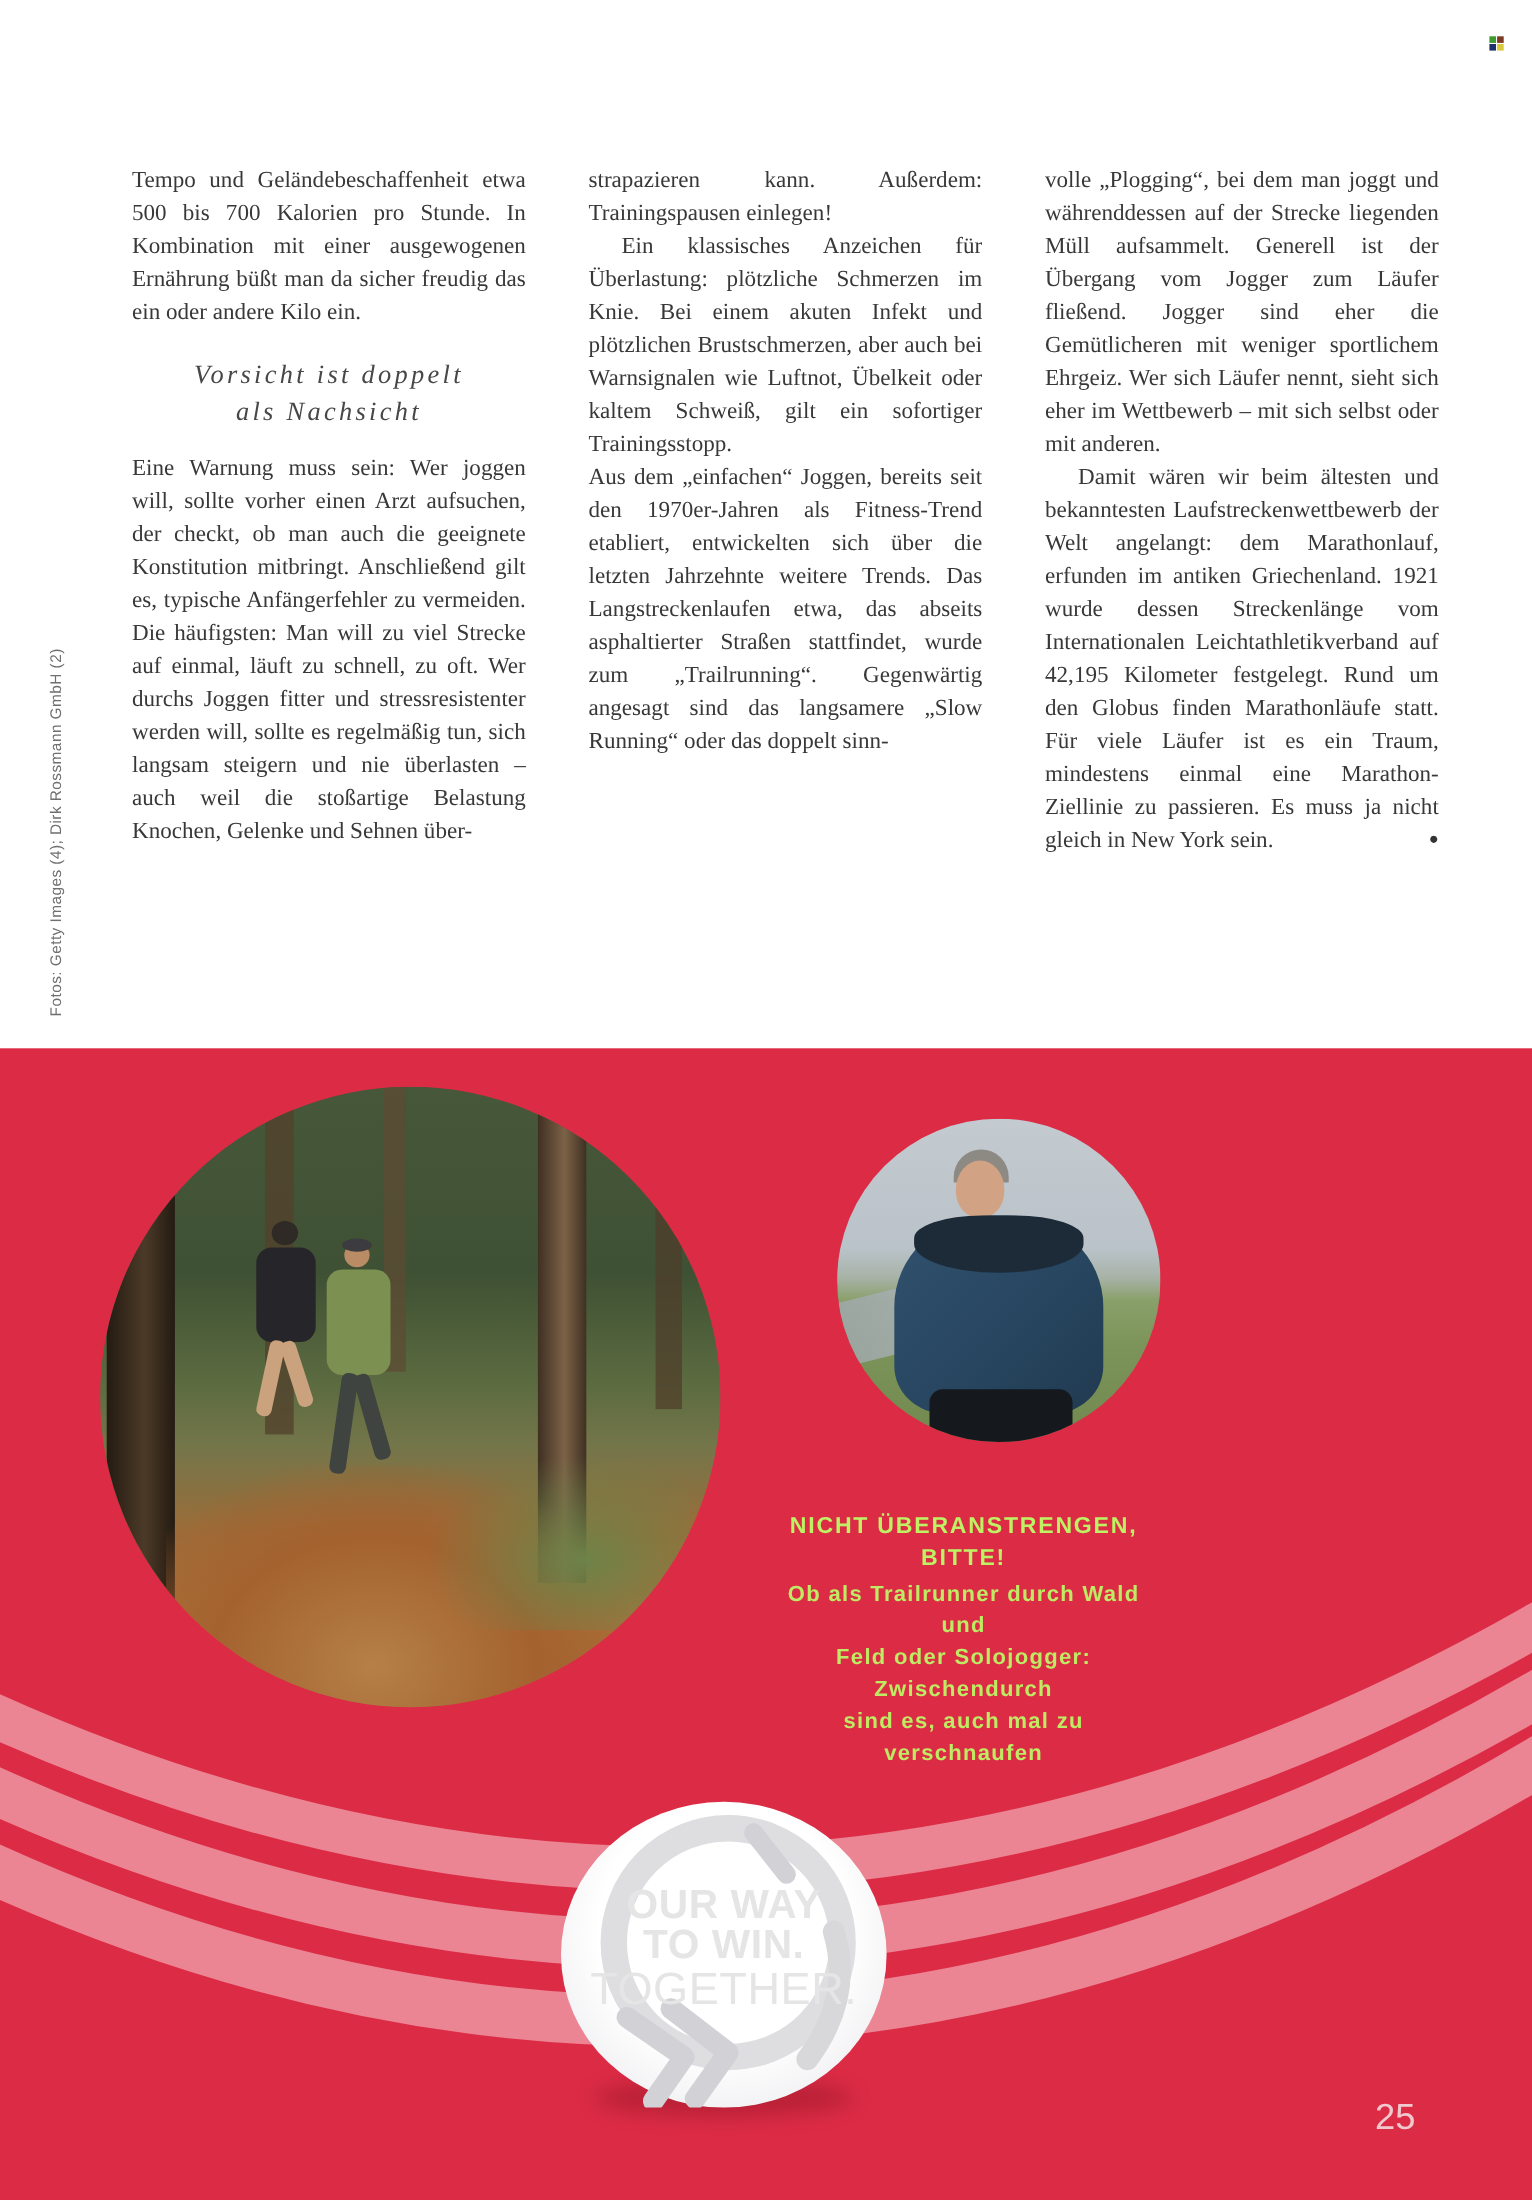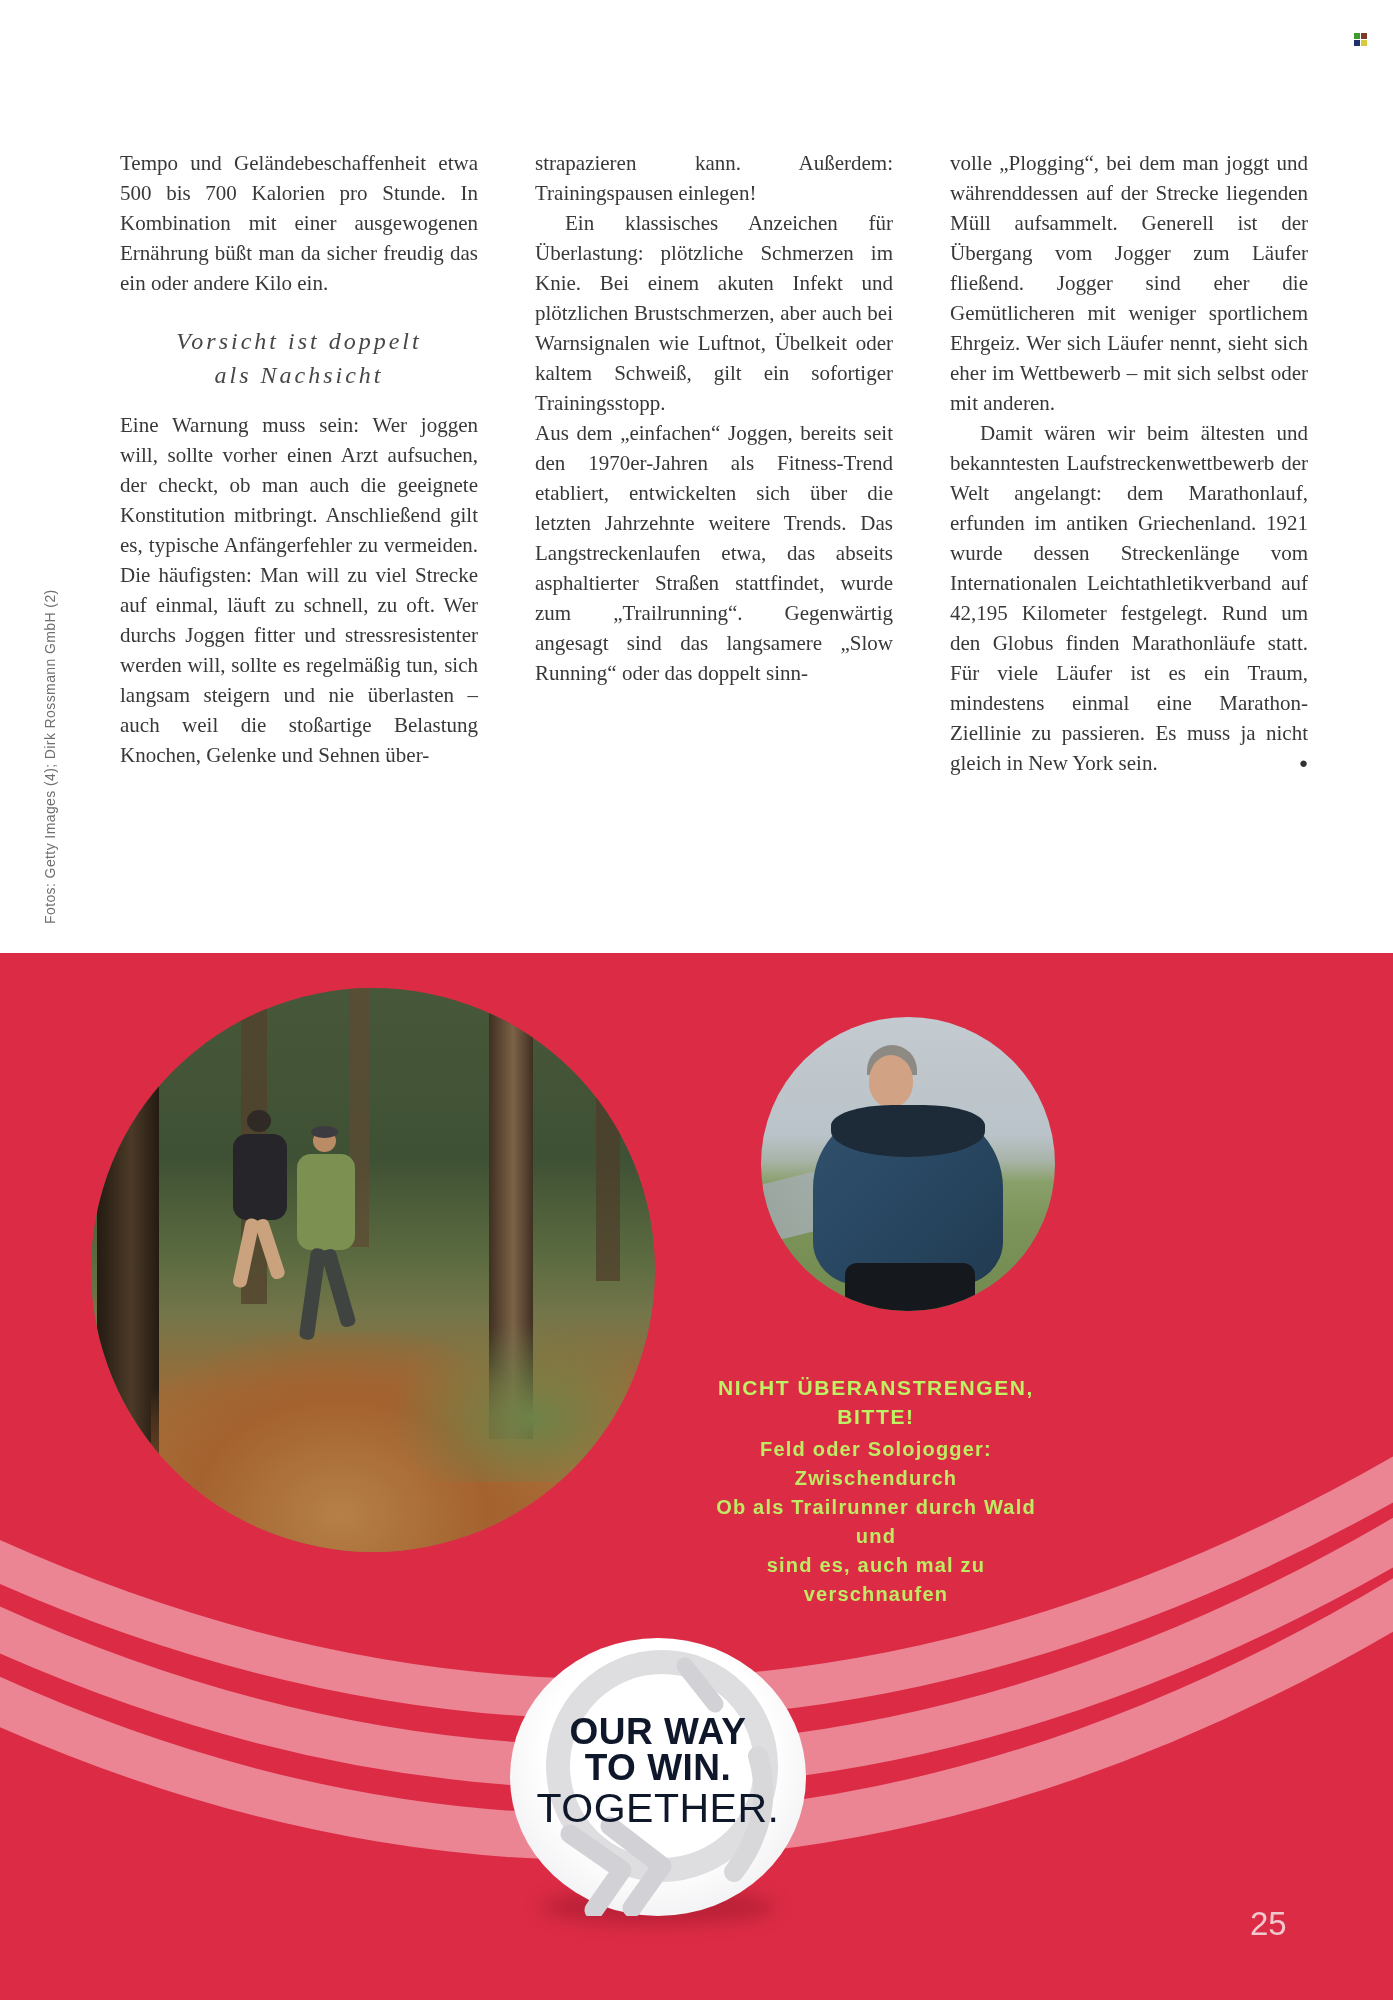--- a/index.html
+++ b/index.html
@@ -69,21 +69,21 @@
   .caption .cap-title{font-size:21px;font-weight:700;letter-spacing:1.6px;line-height:29px;margin-bottom:4px;}
   .caption .cap-line{font-size:20px;font-weight:700;letter-spacing:1.2px;line-height:29px;opacity:.97;}
   
   .logo{position:absolute;left:510px;top:685px;width:296px;height:278px;z-index:3;}
   .logo-shadow{position:absolute;left:30px;bottom:-8px;width:236px;height:34px;border-radius:50%;
     background:#8e1526;opacity:.45;filter:blur(9px);}
   .logo-circle{position:absolute;inset:0;border-radius:50%;
     background:radial-gradient(circle at 50% 42%,#ffffff 52%,#f3f3f5 74%,#e0e0e3 90%,#d2d2d6 100%);}
   .logo-glyph{position:absolute;inset:0;}
   .logo-text{position:absolute;left:0;top:76px;width:100%;text-align:center;
-    font-family:"Liberation Sans","DejaVu Sans",sans-serif;color:#0f172a;}
+    font-family:"Liberation Sans","DejaVu Sans",sans-serif;color:#e5e5e5;}
   .logo-l1{font-size:37px;font-weight:700;line-height:36px;letter-spacing:.5px;}
   .logo-l2{font-size:37px;font-weight:700;line-height:36px;letter-spacing:.5px;}
   .logo-l3{font-size:41px;font-weight:400;line-height:44px;letter-spacing:.5px;}
   
   .pagenum{position:absolute;left:1250px;top:952px;z-index:3;color:#f0c9cf;
     font-family:"Liberation Sans","DejaVu Sans",sans-serif;font-size:33px;font-weight:400;}
 </style>
 </head>
 <body>
 
@@ -164,22 +164,22 @@
       <div class="jog-road"></div>
       <div class="jog-hair"></div>
       <div class="jog-head"></div>
       <div class="jog-torso"></div>
       <div class="jog-yoke"></div>
       <div class="jog-hips"></div>
     </div>
 
     <div class="caption">
       <div class="cap-title">NICHT ÜBERANSTRENGEN, BITTE!</div>
+      <div class="cap-line">Ob als Trailrunner durch Wald und</div>
       <div class="cap-line">Feld oder Solojogger: Zwischendurch</div>
-      <div class="cap-line">Ob als Trailrunner durch Wald und</div>
       <div class="cap-line">sind es, auch mal zu verschnaufen</div>
     </div>
 
     <div class="logo">
       <div class="logo-shadow"></div>
       <div class="logo-circle"></div>
       <svg class="logo-glyph" viewBox="0 0 296 278">
         <circle cx="152" cy="128" r="104" fill="none" stroke="#dedee1" stroke-width="24"></circle>
         <line x1="175" y1="28" x2="205" y2="66" stroke="#d2d2d6" stroke-width="17" stroke-linecap="round"></line>
         <path d="M 60 196 L 112 232 L 84 272" fill="none" stroke="#d2d2d6" stroke-width="19" stroke-linecap="round" stroke-linejoin="round"></path>

